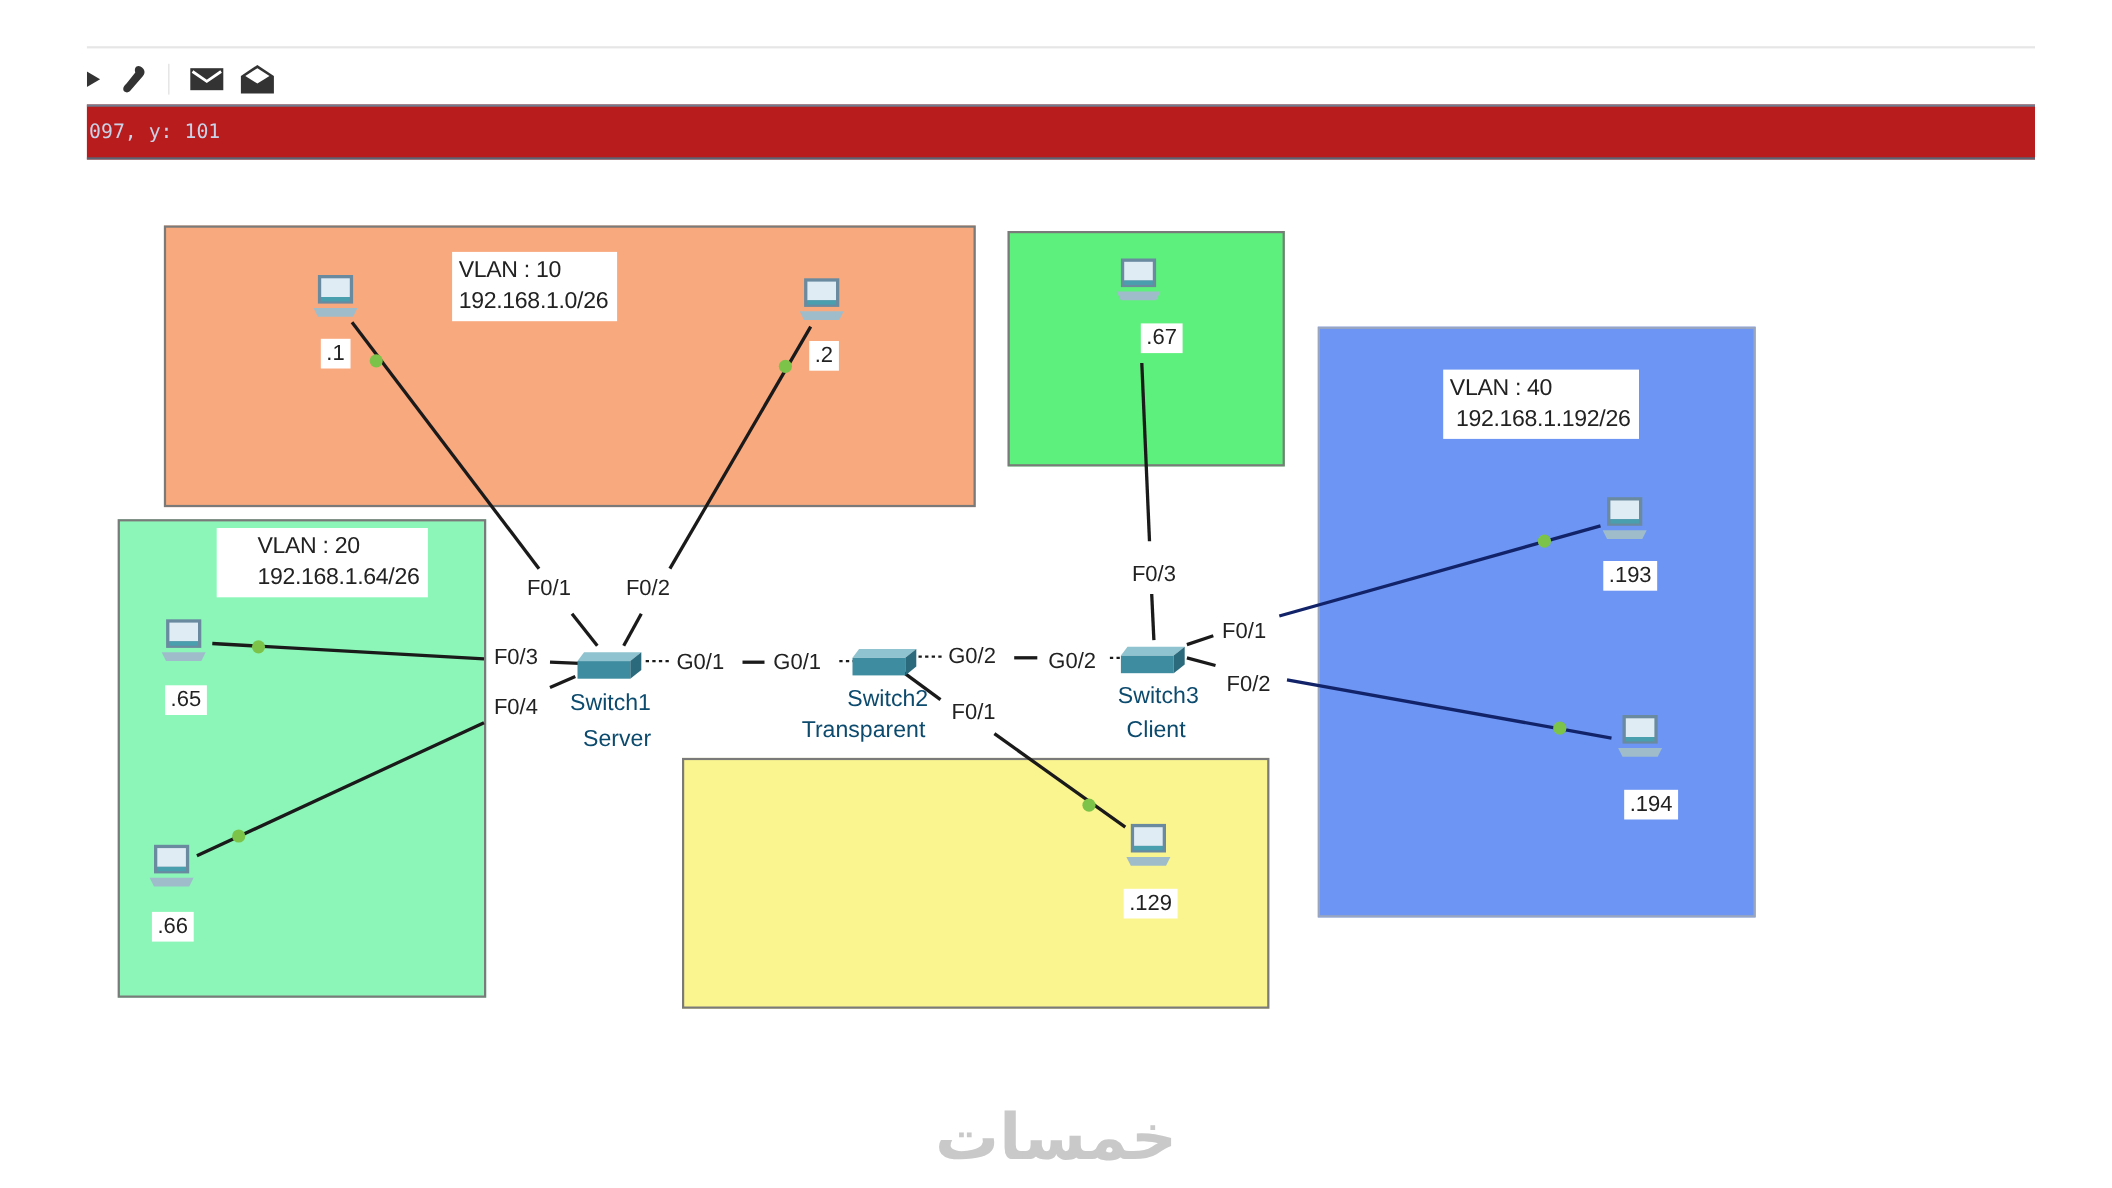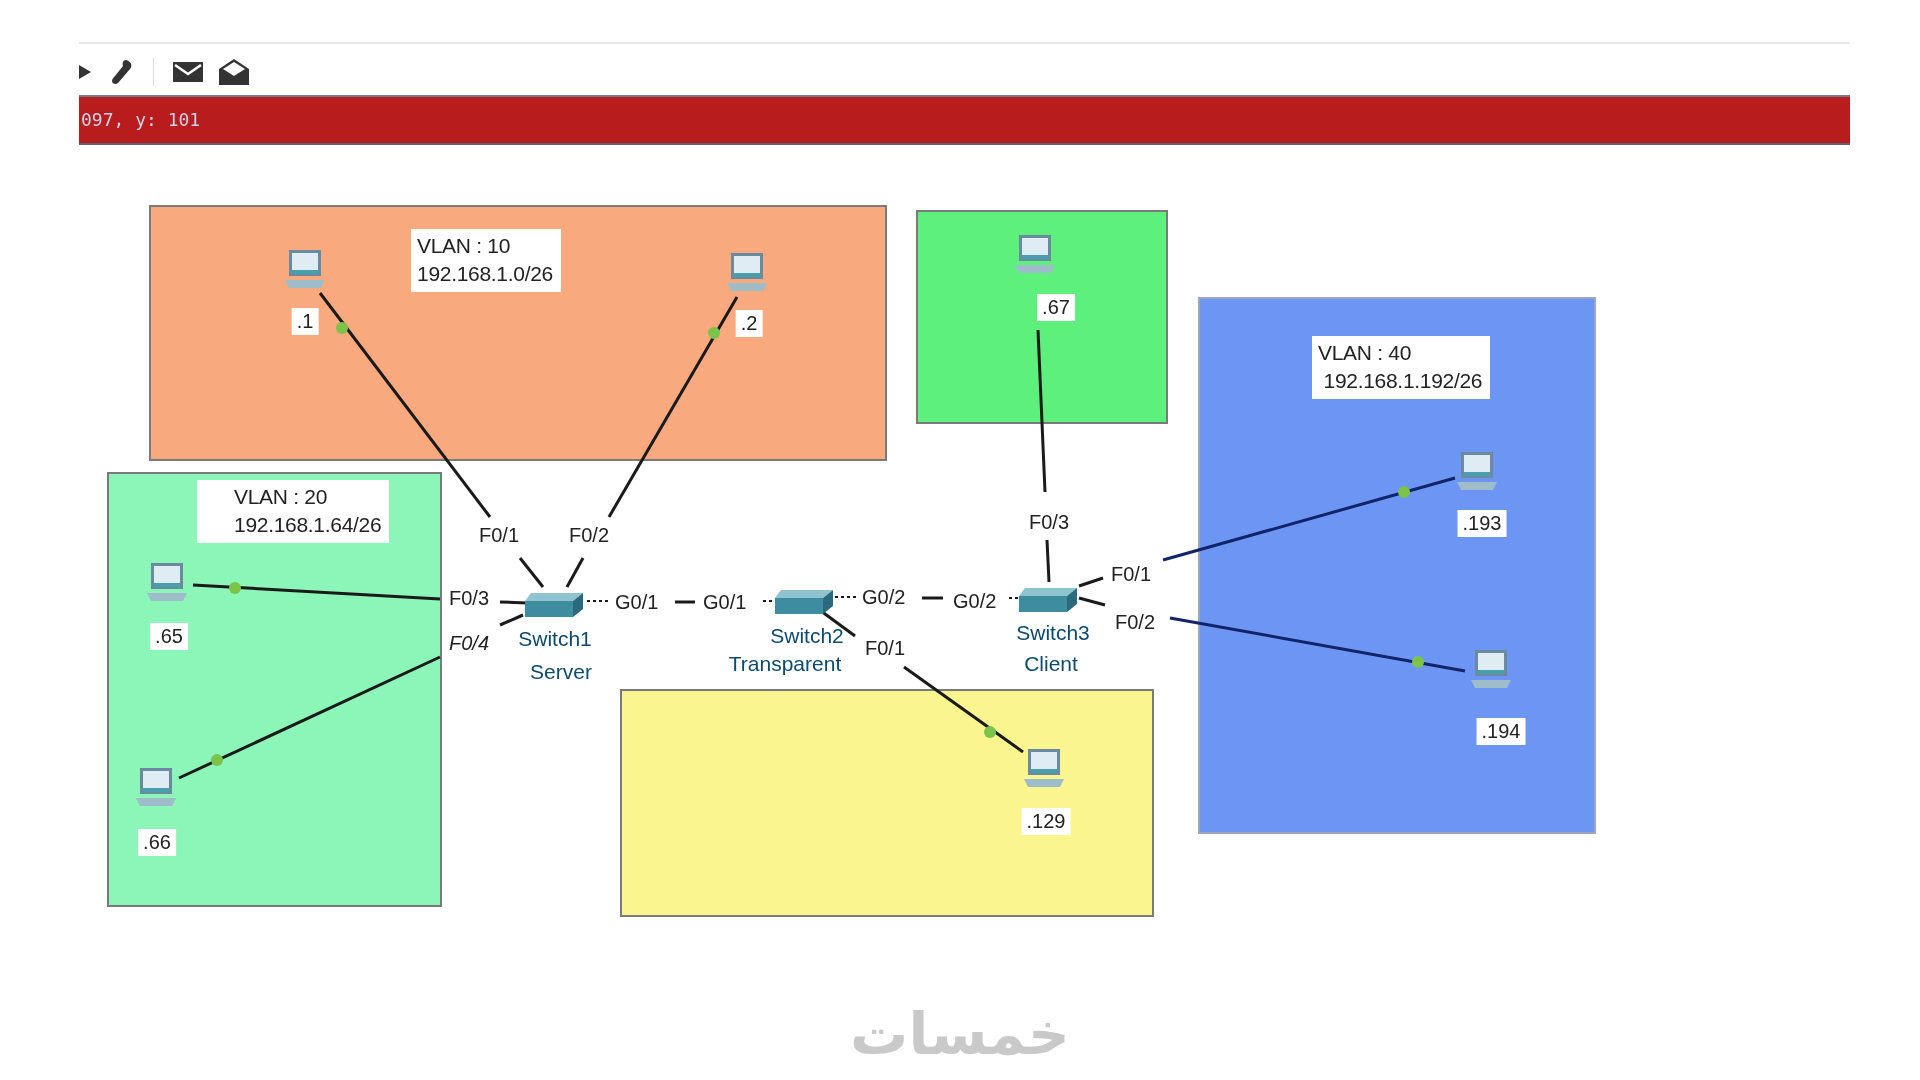--- a/index.html
+++ b/index.html
@@ -219,21 +219,21 @@
   <div class="sw-name" style="left:540px;top:625px;">Switch1</div>
   <div class="sw-name" style="left:546px;top:658px;">Server</div>
   <div class="sw-name" style="left:792px;top:622px;">Switch2</div>
   <div class="sw-name" style="left:770px;top:650px;">Transparent</div>
   <div class="sw-name" style="left:1038px;top:619px;">Switch3</div>
   <div class="sw-name" style="left:1036px;top:650px;">Client</div>
 
   <div class="port" style="left:462px;top:524px;">F0/1</div>
   <div class="port" style="left:552px;top:524px;">F0/2</div>
   <div class="port" style="left:432px;top:587px;">F0/3</div>
-  <div class="port" style="left:432px;top:632px;font-style:italic;">F0/4</div>
+  <div class="port" style="left:432px;top:632px;">F0/4</div>
   <div class="port" style="left:598px;top:591px;">G0/1</div>
   <div class="port" style="left:686px;top:591px;">G0/1</div>
   <div class="port" style="left:845px;top:586px;">G0/2</div>
   <div class="port" style="left:848px;top:637px;">F0/1</div>
   <div class="port" style="left:936px;top:590px;">G0/2</div>
   <div class="port" style="left:1012px;top:511px;">F0/3</div>
   <div class="port" style="left:1094px;top:563px;">F0/1</div>
   <div class="port" style="left:1098px;top:611px;">F0/2</div>
 </div>
 

